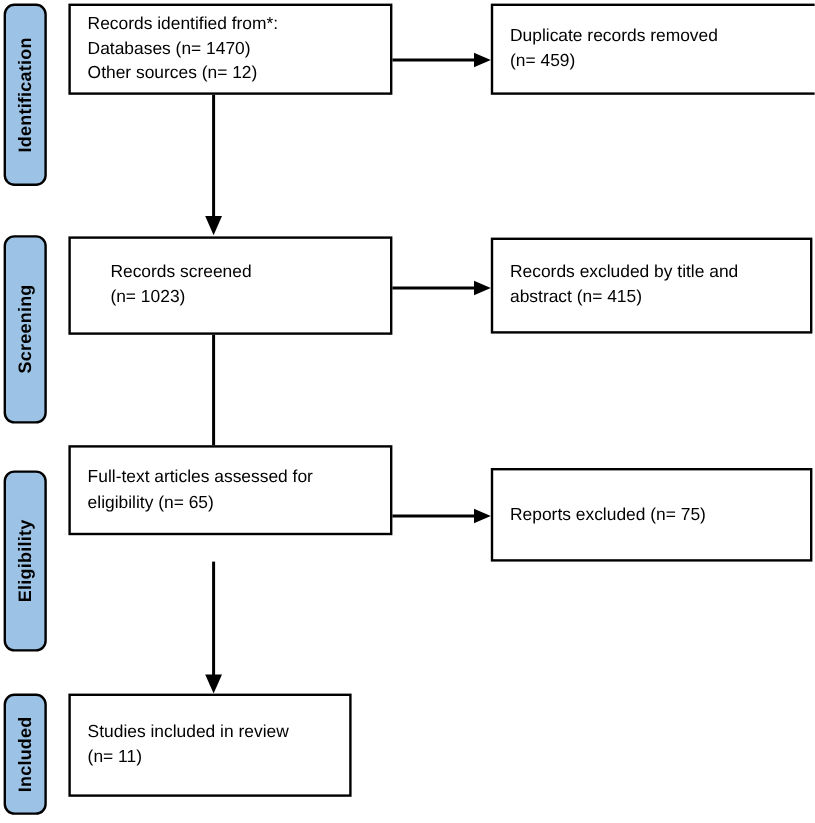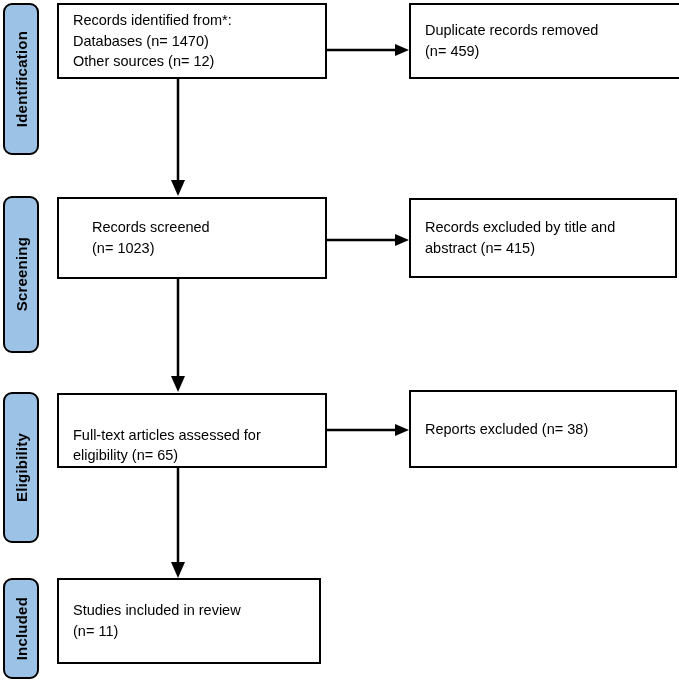--- a/index.html
+++ b/index.html
@@ -131,41 +131,41 @@
     </svg>
   </div>
 
   <div class="conn" style="left:162px; top:279px; width:32px; height:114px;">
     <svg width="32" height="114" viewBox="0 0 32 114">
       <line x1="16" y1="0" x2="16" y2="100" stroke="#000" stroke-width="2.5"></line>
       <polygon points="16,113 9,97 23,97" fill="#000"></polygon>
     </svg>
   </div>
 
-  <div class="pbox" style="left:57px; top:393px; width:270px; height:75px;align-items:flex-end;">
+  <div class="pbox" style="left:57px; top:371px; width:270px; height:75px;">
     <span class="pbox-text">Full-text articles assessed for
 eligibility (n= 65)</span>
   </div>
 
   <div class="pbox" style="left:409px; top:390px; width:268px; height:78px;">
-    <span class="pbox-text">Reports excluded (n= 38)</span>
+    <span class="pbox-text">Reports excluded (n= 75)</span>
   </div>
 
   <div class="conn" style="left:327px; top:414px; width:84px; height:32px;">
     <svg width="84" height="32" viewBox="0 0 84 32">
       <line x1="0" y1="16" x2="72" y2="16" stroke="#000" stroke-width="2.5"></line>
       <polygon points="82,16 68,10 68,22" fill="#000"></polygon>
     </svg>
   </div>
 
   <div class="conn" style="left:162px; top:468px; width:32px; height:111px;">
     <svg width="32" height="111" viewBox="0 0 32 111">
       <line x1="16" y1="0" x2="16" y2="97" stroke="#000" stroke-width="2.5"></line>
       <polygon points="16,110 9,94 23,94" fill="#000"></polygon>
     </svg>
   </div>
 
-  <div class="pbox" style="left:57px; top:578px; width:264px; height:86px;">
+  <div class="pbox" style="left:57px; top:578px; width:236px; height:86px;">
     <span class="pbox-text">Studies included in review
 (n= 11)</span>
   </div>
 
 </div>
 
 </body></html>

